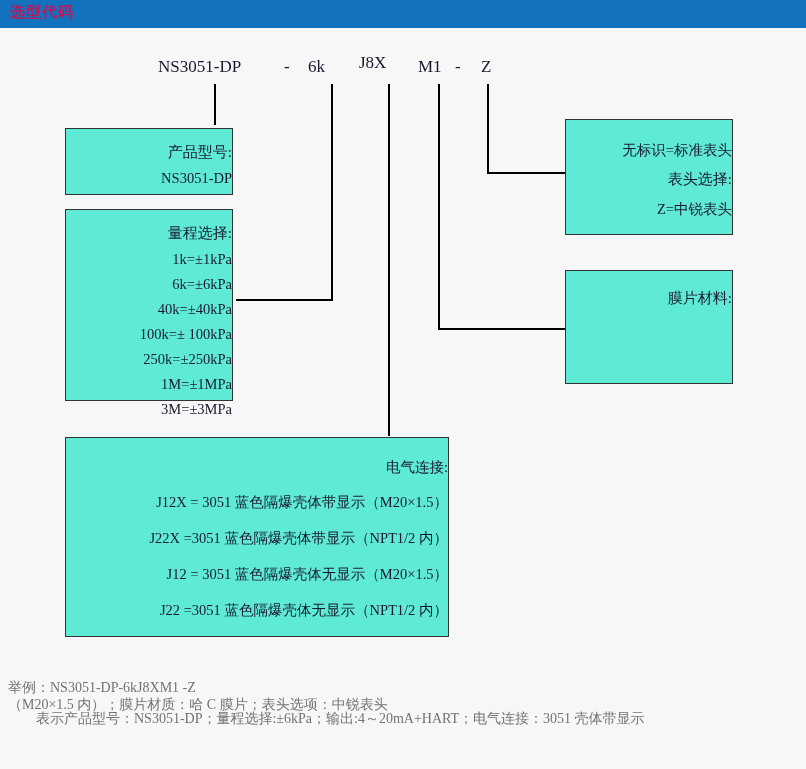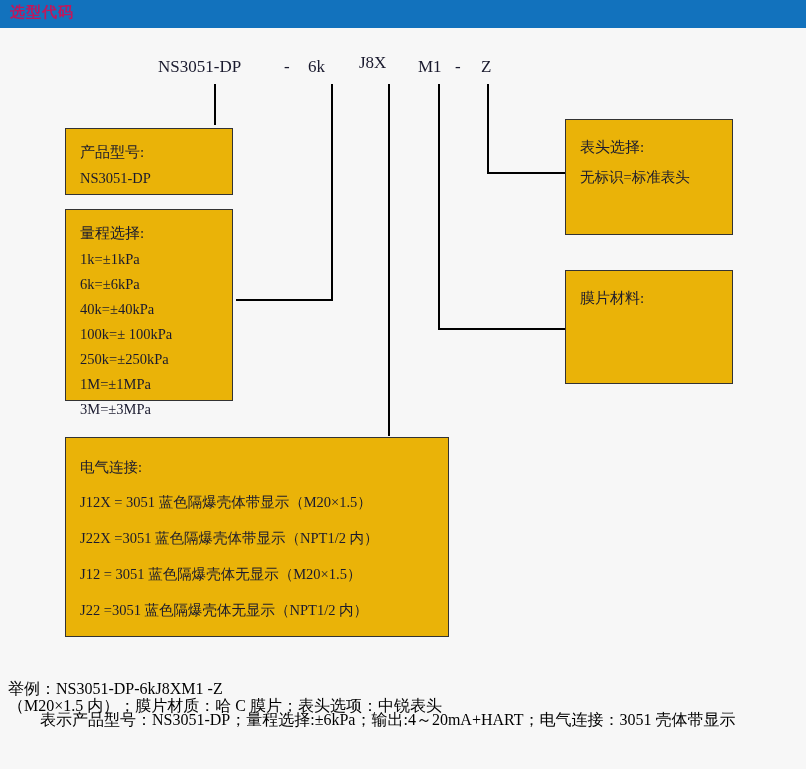--- a/index.html
+++ b/index.html
@@ -26,42 +26,43 @@
     font-family:"Liberation Serif","DejaVu Serif",serif;
     font-size:17px;
     color:#1a1a2e;
     white-space:nowrap;
   }
   .vline{position:absolute;background:#000;width:2px;}
   .hline{position:absolute;background:#000;height:2px;}
   .box{
     position:absolute;
     border:1.6px solid #333;
-    background:#eab308;
+    background:#5eead4;
     box-sizing:border-box;
+    text-align:right;
   }
   .box-inner{padding:10px 0 0 14px;}
   .box-line{
     font-family:"Liberation Serif","DejaVu Serif",serif;
     font-size:14.5px;
     color:#1a1a2e;
     line-height:25px;
     white-space:nowrap;
   }
   .box-title{
     font-size:15px;
     line-height:27px;
   }
   #elec-box .box-line{line-height:36px;font-size:14.5px;}
   #elec-box .box-title{line-height:34px;}
   .footer-line{
     position:absolute;
     font-family:"Liberation Serif","DejaVu Serif",serif;
-    font-size:16px;
-    color:#000000;
+    font-size:14px;
+    color:#737373;
     white-space:nowrap;
   }
 </style>
 </head>
 <body>
 
 <div id="header-bar"></div>
 <div id="header-title">选型代码</div>
 
 <div class="code-seg" style="left:158px;top:57px;">NS3051-DP</div>
@@ -110,22 +111,23 @@
     <div class="box-line box-title">电气连接:</div>
     <div class="box-line">J12X = 3051 蓝色隔爆壳体带显示（M20×1.5）</div>
     <div class="box-line">J22X =3051 蓝色隔爆壳体带显示（NPT1/2 内）</div>
     <div class="box-line">J12 = 3051 蓝色隔爆壳体无显示（M20×1.5）</div>
     <div class="box-line">J22 =3051 蓝色隔爆壳体无显示（NPT1/2 内）</div>
   </div>
 </div>
 
 <div class="box" id="meter-box" style="left:565px;top:119px;width:168px;height:116px;">
   <div class="box-inner" style="padding-top:14px;">
+    <div class="box-line" style="line-height:32px;">无标识=标准表头</div>
     <div class="box-line box-title">表头选择:</div>
-    <div class="box-line" style="line-height:32px;">无标识=标准表头</div>
+    <div class="box-line" style="line-height:32px;">Z=中锐表头</div>
   </div>
 </div>
 
 <div class="box" id="diaphragm-box" style="left:565px;top:270px;width:168px;height:114px;">
   <div class="box-inner" style="padding-top:14px;">
     <div class="box-line box-title">膜片材料:</div>
   </div>
 </div>
 
 <div class="footer-line" style="left:8px;top:679px;">举例：NS3051-DP-6kJ8XM1 -Z</div>

